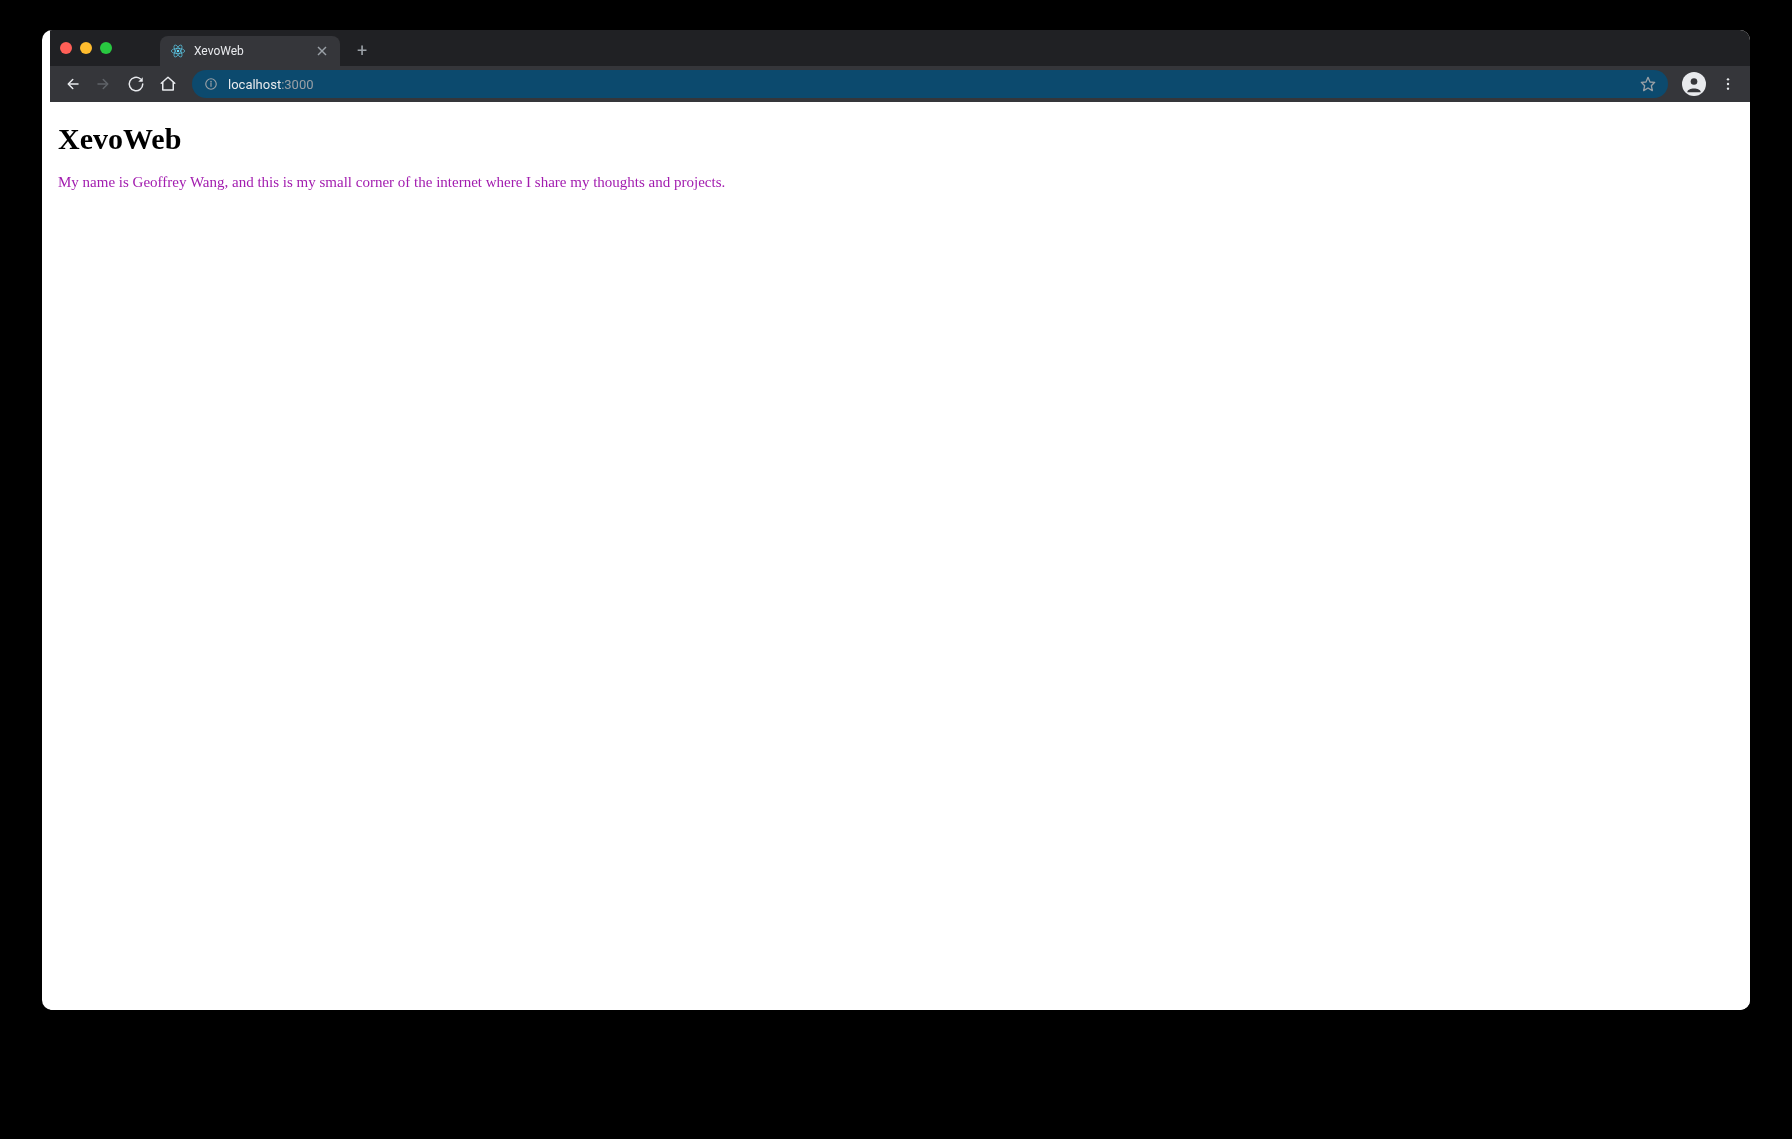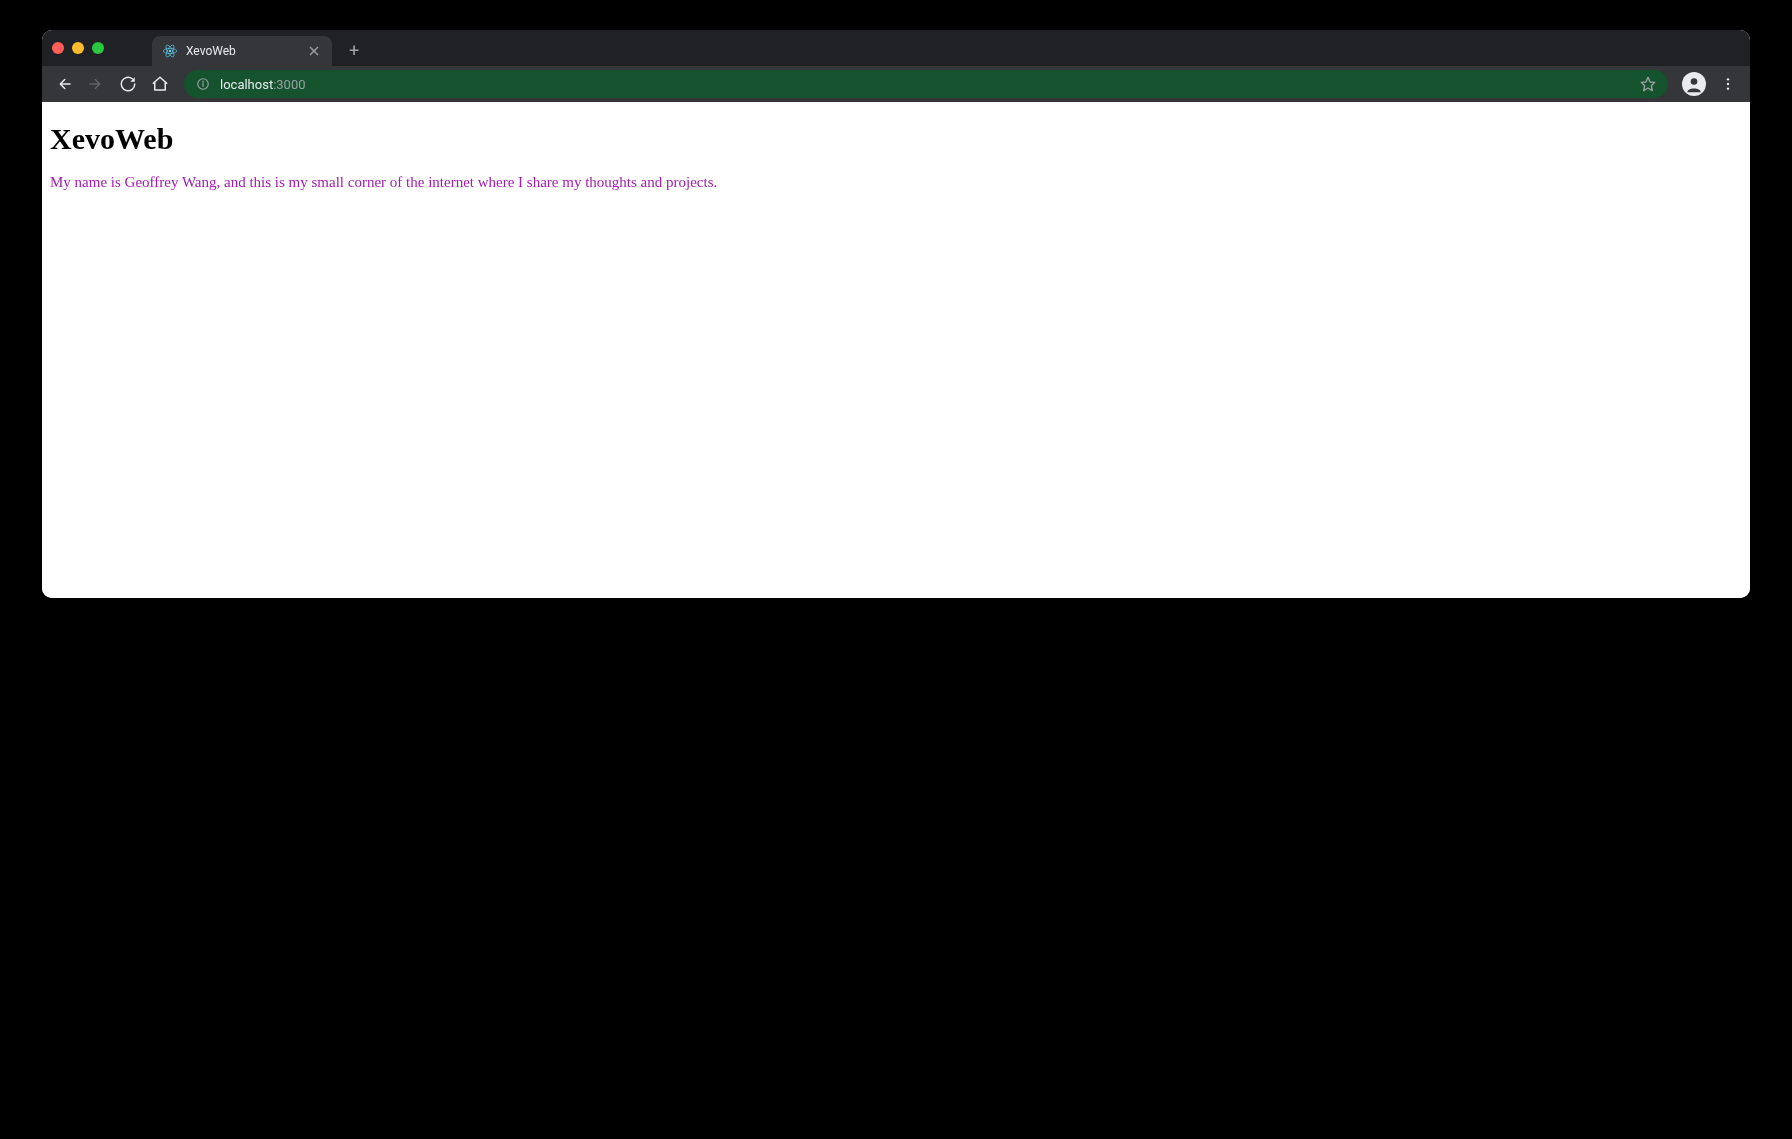--- a/index.html
+++ b/index.html
@@ -9,27 +9,28 @@
     }
     body {
       background: #000;
       font-family: -apple-system, BlinkMacSystemFont, "Segoe UI", Roboto, Helvetica, Arial, sans-serif;
       width: 1792px;
       height: 1139px;
       padding: 30px 42px 0 42px;
     }
     .browser-window {
       width: 100%;
-      height: 568px;
+      height: 980px;
       background: #fff;
       border-radius: 10px;
       overflow: hidden;
       box-shadow: 0 20px 60px rgba(0,0,0,0.5);
       display: flex;
       flex-direction: column;
+      padding-left: 8px;
     }
     .tab-bar {
       background: #202124;
       height: 36px;
       display: flex;
       align-items: flex-end;
       padding-left: 10px;
       gap: 0;
     }
     .traffic-lights {
@@ -121,21 +122,21 @@
     .nav-btn.disabled {
       color: #5f6368;
       cursor: default;
     }
     .nav-btn svg {
       width: 18px;
       height: 18px;
     }
     .address-bar {
       flex: 1;
-      background: #14532d;
+      background: #0c4a6e;
       height: 28px;
       border-radius: 14px;
       display: flex;
       align-items: center;
       padding: 0 12px;
       margin: 0 6px;
       gap: 10px;
     }
     .addr-info-icon {
       color: #9aa0a6;

